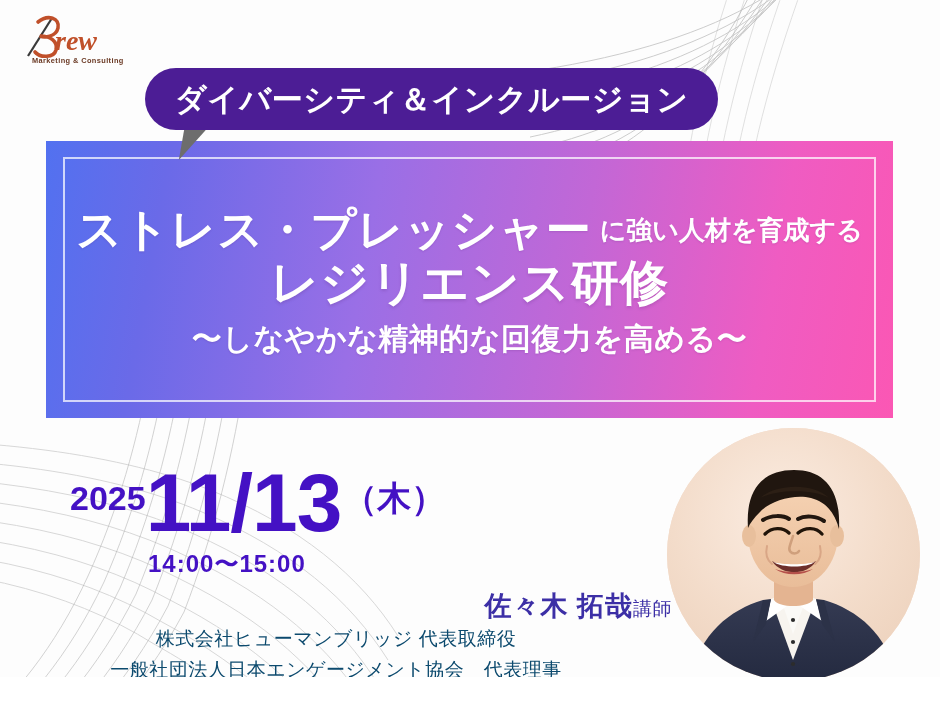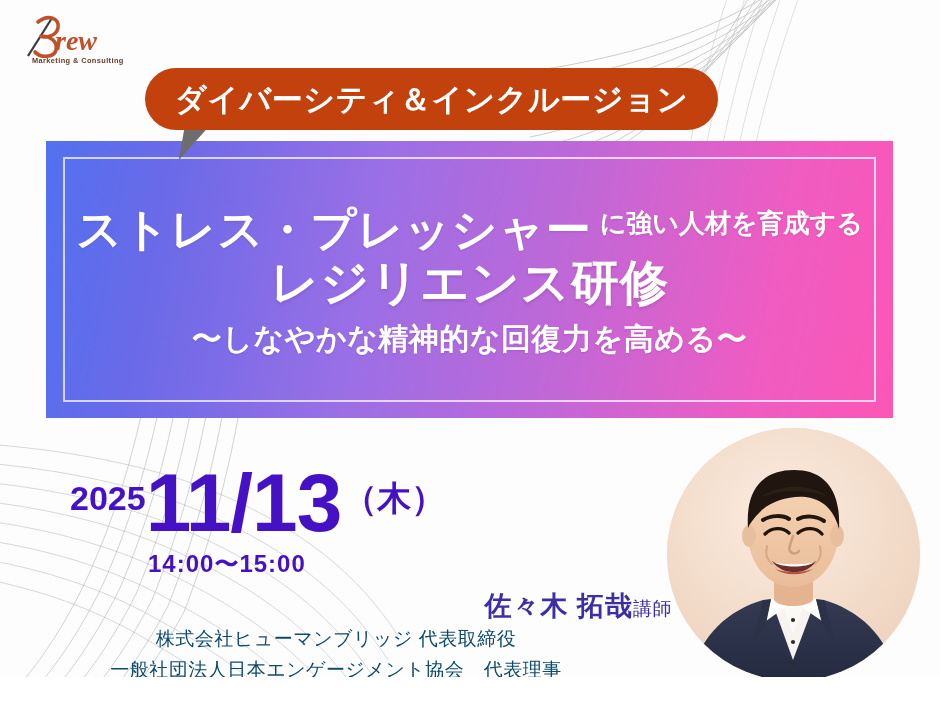--- a/index.html
+++ b/index.html
@@ -18,21 +18,21 @@
   .deco-bl{left:-150px;top:380px;width:560px;height:340px;}
   .deco svg{display:block;width:100%;height:100%;}
 
   
   .logo{position:absolute;left:8px;top:8px;width:130px;height:60px;}
   .logo svg{display:block;}
 
   
   .bubble{
     position:absolute;left:145px;top:68px;height:62px;
-    background:#c2410c;border-radius:32px;
+    background:#4c1d95;border-radius:32px;
     display:flex;align-items:center;justify-content:flex-start;
     padding:0 30px;z-index:6;
   }
   .bubble-text{
     color:#ffffff;font-size:31px;font-weight:bold;letter-spacing:0.5px;
     white-space:nowrap;line-height:1;
   }
   .bubble-tail{
     position:absolute;left:182px;top:124px;width:0;height:0;
     border-left:26px solid #6d6d6d;
@@ -51,21 +51,21 @@
   .banner-inner{
     position:absolute;left:17px;top:16px;right:17px;bottom:16px;
     border:2px solid rgba(255,255,255,.72);
   }
   .banner-content{
     position:absolute;left:0;top:0;right:0;bottom:0;
     display:flex;flex-direction:column;align-items:center;justify-content:center;
     color:#ffffff;
   }
   .line1{
-    display:flex;align-items:flex-start;justify-content:center;
+    display:flex;align-items:center;justify-content:center;
     white-space:nowrap;margin-top:2px;
   }
   .line1-big{
     font-size:45px;font-weight:bold;letter-spacing:1px;line-height:1.06;
     text-shadow:0 1px 2px rgba(90,40,120,.18);
   }
   .line1-small{
     font-size:26px;font-weight:bold;letter-spacing:0px;margin-left:8px;
     text-shadow:0 1px 2px rgba(90,40,120,.18);
   }

